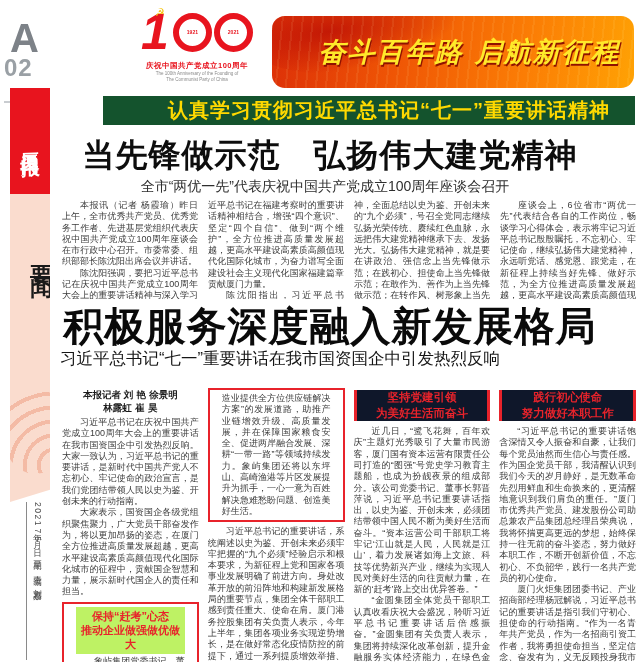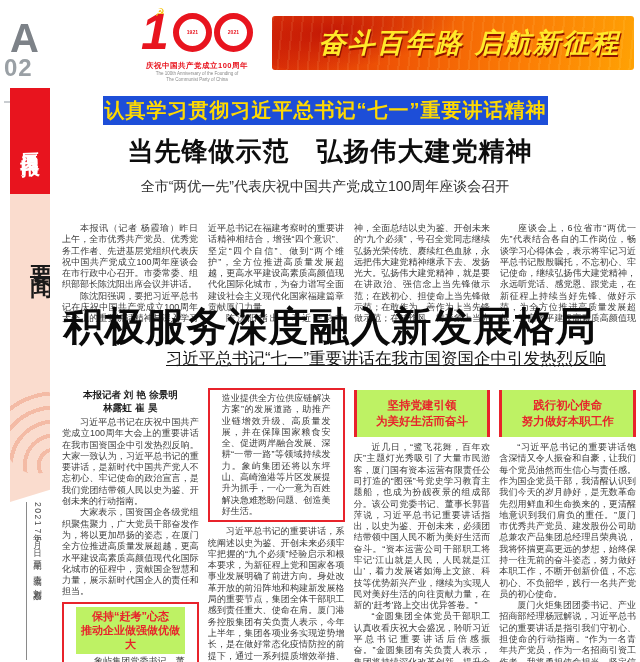--- a/index.html
+++ b/index.html
@@ -22,51 +22,51 @@
             writing-mode:vertical-rl;font-size:8.5px;color:#4a4a4a;letter-spacing:1.5px;}
   
   .logo100{position:absolute;left:131px;top:6px;width:132px;text-align:center;}
   .logo-num{display:flex;align-items:center;justify-content:center;height:52px;}
   .logo-one{font-size:50px;font-weight:900;font-style:italic;color:#e8141e;line-height:1;margin-right:2px;}
   .emblem{position:absolute;left:24px;top:0;font-size:11px;color:#f6c410;}
   .logo-zero{width:27px;height:27px;border-radius:50%;border:6px solid #e8141e;display:flex;align-items:center;justify-content:center;margin-left:2px;background:#fff;}
   .logo-zero b{font-size:5px;color:#e8141e;font-weight:700;letter-spacing:0;}
   .logo-cap{font-size:7.5px;font-weight:800;color:#e8141e;margin-top:3px;letter-spacing:.5px;}
   .logo-en{font-size:4.5px;color:#8a8a8a;line-height:1.25;}
-  .slogan{position:absolute;left:272px;top:16px;width:362px;height:54px;border-radius:3px;overflow:hidden;
+  .slogan{position:absolute;left:272px;top:16px;width:362px;height:72px;border-radius:13px;overflow:hidden;
           background:linear-gradient(100deg,#dc2f08 0%,#ef5505 35%,#fb7d05 70%,#ffa204 100%);
           display:flex;align-items:center;justify-content:flex-end;padding-right:14px;box-sizing:border-box;text-align:center;}
   .slogan:before{content:"";position:absolute;left:-20px;top:-25px;width:220px;height:80px;border-radius:50%;
                  background:radial-gradient(ellipse at 35% 45%,rgba(190,18,5,.85),rgba(190,18,5,0) 65%);transform:rotate(-8deg);}
   .slogan:after{content:"";position:absolute;inset:0;
                 background:repeating-linear-gradient(96deg,rgba(255,255,180,.08) 0 2px,transparent 2px 10px);}
   .slogan span{position:relative;z-index:2;font-size:27px;font-weight:900;font-style:italic;color:#ffe92a;
                letter-spacing:2px;text-shadow:1px 2px 0 #8f1200;font-family:"DejaVu Serif",serif;}
-  .theme-banner{position:absolute;left:103px;top:96px;width:445px;height:29px;background:#1d4ed8;
-                display:flex;align-items:center;justify-content:center;}
+  .theme-banner{position:absolute;left:103px;top:96px;width:492px;height:29px;background:#14532d;
+                display:flex;align-items:center;justify-content:center;padding-left:40px;}
   .theme-banner span{color:#ffd900;font-size:20px;font-weight:800;letter-spacing:1px;}
   
-  .a1-head{position:absolute;left:30px;top:134px;width:600px;text-align:center;font-size:26px;font-weight:900;color:#0d0d0d;letter-spacing:1px;}
+  .a1-head{position:absolute;left:30px;top:134px;width:600px;text-align:center;font-size:32px;font-weight:900;color:#0d0d0d;letter-spacing:1px;}
   .a1-sub{position:absolute;left:52px;top:178px;width:546px;text-align:center;font-size:14px;color:#2e2e2e;}
   .cols{display:flex;}
-  .a1-cols{position:absolute;left:62px;top:200px;width:574px;height:99px;gap:10px;overflow:hidden;margin-top:23px;}
+  .a1-cols{position:absolute;left:62px;top:200px;width:574px;height:99px;gap:10px;overflow:hidden;}
   .col{flex:1 1 0;overflow:hidden;}
   .p{margin:0;font-size:9px;line-height:11.3px;color:#3b3b3b;text-align:justify;text-indent:2em;}
   .p.cont{text-indent:0;}
   
   .a2-head{position:absolute;left:20px;top:299px;width:620px;text-align:center;font-size:40px;font-weight:900;color:#0a0a0a;letter-spacing:1px;}
-  .a2-sub{position:absolute;left:60px;top:348px;width:546px;text-align:right;font-size:16.5px;color:#151515;text-decoration:underline;}
+  .a2-sub{position:absolute;left:60px;top:348px;width:546px;text-align:left;font-size:16.5px;color:#151515;}
   .a2-cols{position:absolute;left:62px;top:388px;width:574px;height:284px;gap:9px;overflow:hidden;}
   .byline{text-align:center;font-size:9.5px;font-weight:700;color:#1c1c1c;margin-bottom:3px;line-height:13px;}
   .byline .names{font-weight:600;font-family:"DejaVu Serif",serif;}
   .redbox{border:2px solid #e8232b;padding:3px 12px;box-sizing:border-box;margin-top:4px;}
   .redbox.top{margin-top:0;margin-bottom:4px;}
   .box-title{background:#bef264;color:#e8232b;font-weight:800;font-size:11px;text-align:center;line-height:1.3;padding:2px 0;margin-bottom:2px;}
-  .intertitle{background:#bef264;border-left:3px solid #e8232b;border-right:3px solid #e8232b;color:#e8232b;
-              font-weight:800;font-size:11.5px;text-align:center;line-height:1.35;padding:8px 0;margin:2px 0 5px 0;}
+  .intertitle{background:#0f172a;border-left:3px solid #e8232b;border-right:3px solid #e8232b;color:#e8232b;
+              font-weight:800;font-size:11.5px;text-align:center;line-height:1.35;padding:0 0;margin:2px 0 5px 0;}
 </style>
 </head>
 <body>
 
 <div class="sheet">
 
   <div class="code-letter">A</div>
   <div class="code-number">02</div>
 
   <div class="masthead-red">

